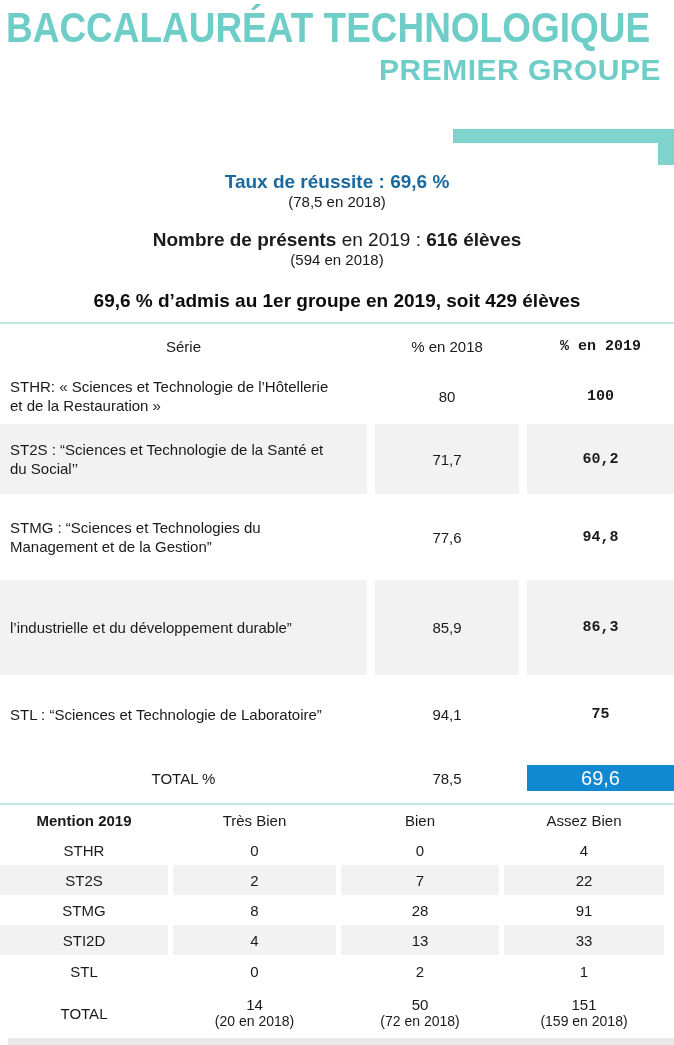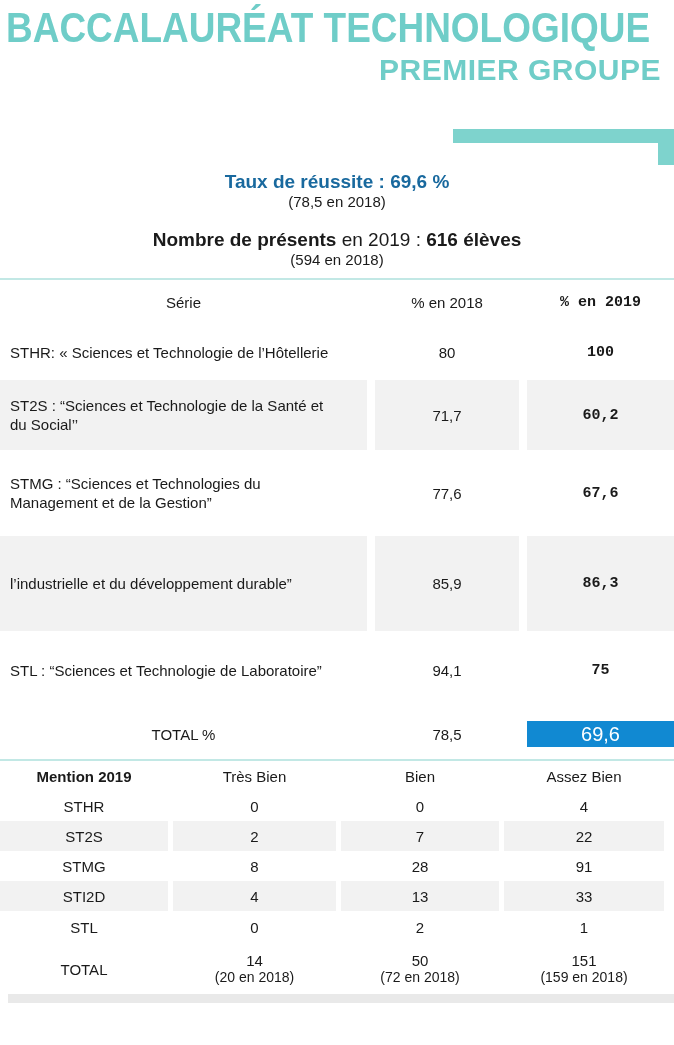--- a/index.html
+++ b/index.html
@@ -80,55 +80,57 @@
   <div class="accent">
     <div class="bar"></div>
     <div class="stub"></div>
   </div>
 
   <div class="summary">
     <p class="taux">Taux de réussite : 69,6 %</p>
     <p class="prev">(78,5 en 2018)</p>
     <p class="presents"><span class="b">Nombre de présents</span><span> en 2019 : </span><span class="b">616 élèves</span></p>
     <p class="prev">(594 en 2018)</p>
+    <p class="admis">69,6 % d’admis au 1er groupe en 2019, soit 429 élèves</p>
   </div>
 
   <div class="rule first"></div>
 
   <div class="t1">
     <div class="row hdr" style="height:44px">
       <div class="c serie">Série</div>
       <div class="c">% en 2018</div>
       <div class="c bold">% en 2019</div>
     </div>
 
     <div class="row" style="height:56px">
       <div class="c serie">
         <span>STHR: « Sciences et Technologie de l’Hôtellerie</span>
+        <span>et de la Restauration »</span>
       </div>
       <div class="c">80</div>
       <div class="c bold">100</div>
     </div>
 
     <div class="row shade" style="height:70px">
       <div class="c serie">
         <span>ST2S : “Sciences et Technologie de la Santé et</span>
         <span>du Social’’</span>
       </div>
       <div class="c">71,7</div>
       <div class="c bold">60,2</div>
     </div>
 
     <div class="row" style="height:86px">
       <div class="c serie">
         <span>STMG : “Sciences et Technologies du</span>
         <span>Management et de la Gestion”</span>
       </div>
       <div class="c">77,6</div>
-      <div class="c bold">67,6</div>
+      <div class="c bold">94,8</div>
     </div>
 
     <div class="row shade" style="height:95px">
       <div class="c serie">
         <span>l’industrielle et du développement durable”</span>
       </div>
       <div class="c">85,9</div>
       <div class="c bold">86,3</div>
     </div>
 

